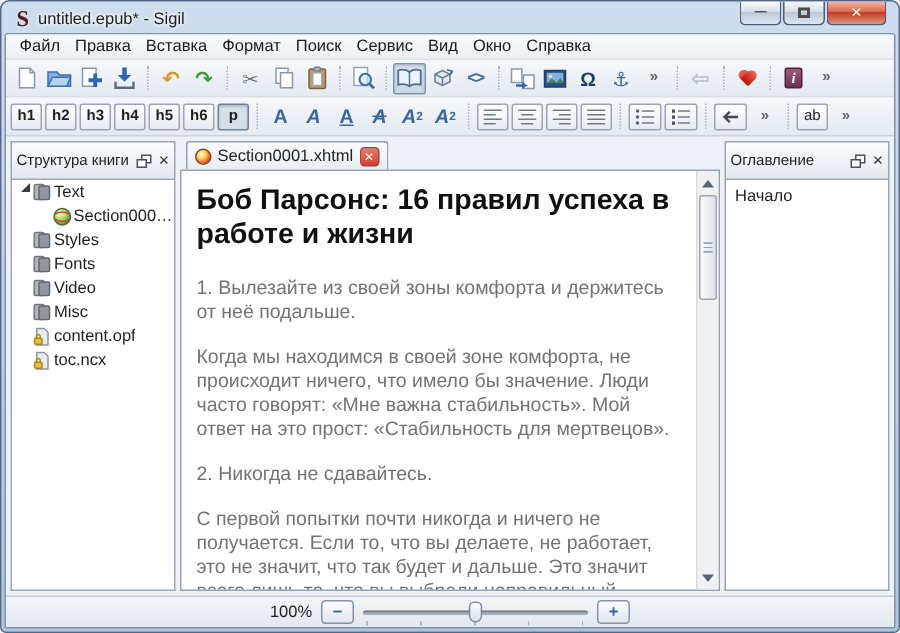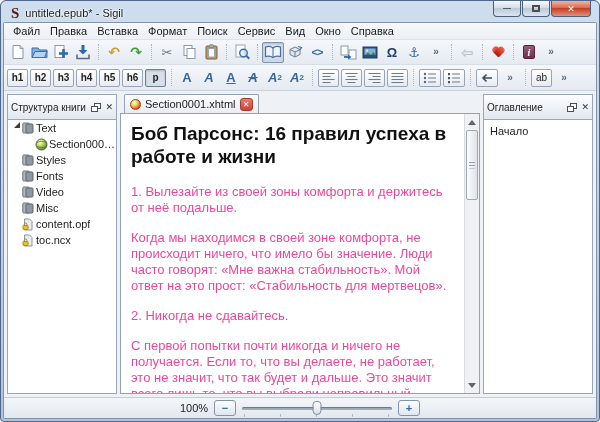--- a/index.html
+++ b/index.html
@@ -70,21 +70,21 @@
   .tlabel{overflow:hidden;text-overflow:ellipsis}
   
   .center{flex:1;min-width:0;display:flex;flex-direction:column}
   .tabbar{height:19px;display:flex;align-items:flex-start;padding-left:4px}
   .tab{height:19px;display:flex;align-items:center;gap:4px;padding:0 5px;border:1px solid #93a3b5;border-bottom:none;border-radius:2px 2px 0 0;background:linear-gradient(#fbfcfd,#e9edf2);font-size:11px;color:#222;margin-bottom:-1px;cursor:pointer}
   .tabic{width:11px;height:11px;border-radius:50%;background:radial-gradient(circle at 35% 30%,#fff,#ffd24a 35%,#e2483d 75%,#7a1f17);border:1px solid #8a4a1f}
   .tabclose{width:13px;height:13px;background:linear-gradient(#ea7a6e,#cf4232);border:1px solid #a63d33;border-radius:3px;color:#fff;font-size:8px;font-weight:bold;display:flex;align-items:center;justify-content:center;cursor:pointer}
   .editor{flex:1;min-height:0;background:#fff;border:1px solid #93a3b5;position:relative;overflow:hidden;cursor:text}
   .edcontent{position:absolute;left:0;top:0;right:15px;bottom:0;padding:8px 14px 0 10px;overflow:hidden}
   .edcontent h1{font-size:19px;line-height:23px;color:#111;font-weight:bold;margin:0 0 16px 0}
-  .edcontent p{font-size:13px;line-height:16px;color:#ec4899;margin:0 0 14px 0}
+  .edcontent p{font-size:13px;line-height:16px;color:#737373;margin:0 0 14px 0}
   
   .vscroll{position:absolute;top:0;right:0;bottom:0;width:15px;background:#f0f1f2;border-left:1px solid #d9dcdf}
   .sarrow{position:absolute;left:0;width:14px;height:14px;display:flex;align-items:center;justify-content:center}
   .sarrow.up{top:1px}
   .sarrow.down{bottom:1px}
   .tri-up{width:0;height:0;border-left:4px solid transparent;border-right:4px solid transparent;border-bottom:5px solid #5a6570}
   .tri-down{width:0;height:0;border-left:4px solid transparent;border-right:4px solid transparent;border-top:5px solid #5a6570}
   .sthumb{position:absolute;left:1px;top:16px;width:12px;height:70px;background:linear-gradient(90deg,#fdfdfd,#dde3e9);border:1px solid #9aa7b4;border-radius:2px}
   .sthumb::after{content:"";position:absolute;left:2px;right:2px;top:50%;height:7px;transform:translateY(-50%);background:repeating-linear-gradient(#93a1af 0 1px,transparent 1px 3px)}
   

